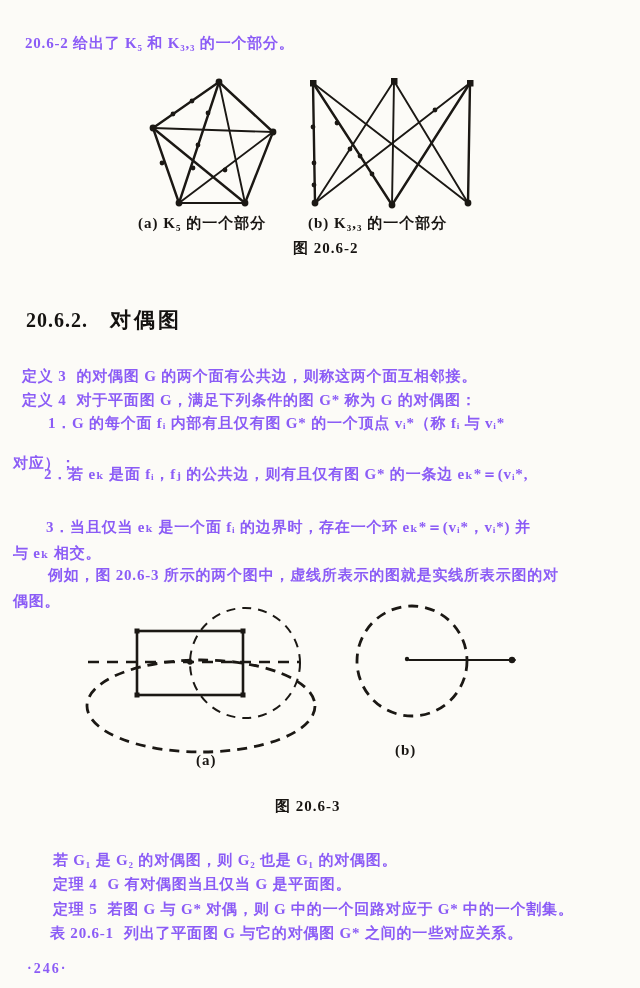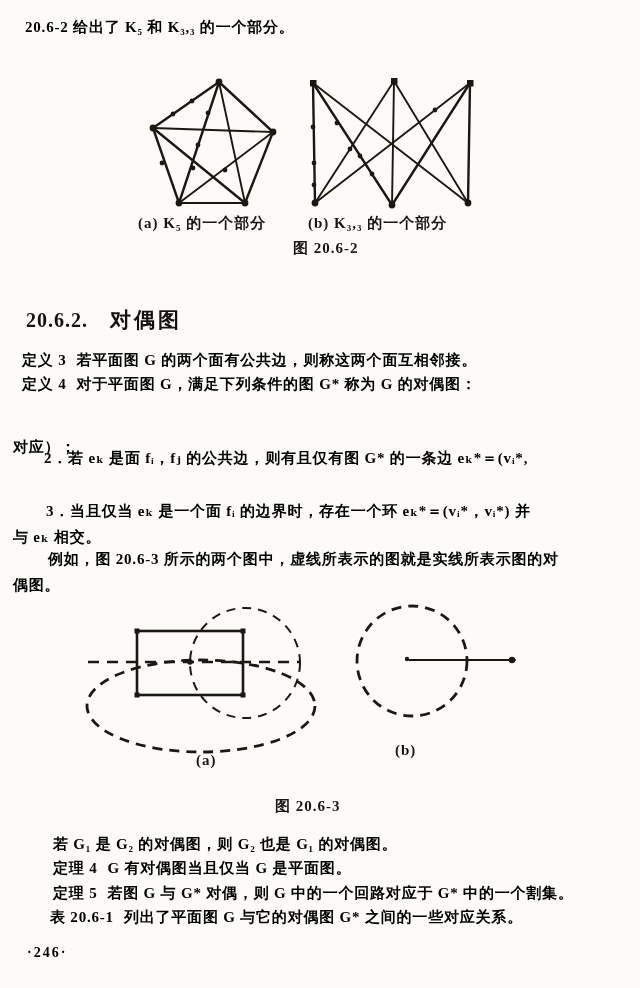--- a/index.html
+++ b/index.html
@@ -11,21 +11,22 @@
     position:relative;
     overflow:hidden;
   }
   .page{position:absolute;inset:0;background:#fcfbf7;}
   .line{
     position:absolute;
     font-size:15px;
     letter-spacing:0.8px;
     white-space:nowrap;
     font-weight:600;
-    color:#000000;
+    color:#8b5cf6;
+    margin-top:16px;
   }
   .lbl{font-weight:800;margin-right:10px;}
   .section-head{
     position:absolute;
     font-weight:800;
     white-space:nowrap;
     color:#141210;
   }
   .section-head .num{font-size:20px;letter-spacing:1px;margin-right:22px;}
   .section-head .ttl{font-size:21px;letter-spacing:3px;}
@@ -111,26 +112,27 @@
   <div class="figcap" style="left:138px;top:214px;">(a) K₅ 的一个部分</div>
   <div class="figcap" style="left:308px;top:214px;">(b) K₃,₃ 的一个部分</div>
   <div class="figcap" style="left:293px;top:239px;">图  20.6-2</div>
 
 
   <div class="section-head" style="left:26px;top:306px;">
     <span class="num">20.6.2.</span><span class="ttl">对偶图</span>
   </div>
 
   <div class="line" style="left:22px;top:351px;">
-    <span class="lbl">定义 3</span><span>若平面图 G 的两个面有公共边，则称这两个面互相邻接。</span>
+    <span class="lbl">定义 3</span><span>的对偶图 G 的两个面有公共边，则称这两个面互相邻接。</span>
   </div>
   <div class="line" style="left:22px;top:375px;">
     <span class="lbl">定义 4</span><span>对于平面图 G，满足下列条件的图 G* 称为 G 的对偶图：</span>
   </div>
 
+  <div class="line" style="left:48px;top:398px;">1．G 的每个面 fᵢ 内部有且仅有图 G* 的一个顶点 vᵢ*（称 fᵢ 与 vᵢ*</div>
   <div class="line" style="left:13px;top:438px;">对应）；</div>
   <div class="line" style="left:44px;top:449px;">2．若 eₖ 是面 fᵢ，fⱼ 的公共边，则有且仅有图 G* 的一条边 eₖ*＝(vᵢ*,</div>
   <div class="line" style="left:46px;top:502px;">3．当且仅当 eₖ 是一个面 fᵢ 的边界时，存在一个环 eₖ*＝(vᵢ*，vᵢ*) 并</div>
   <div class="line" style="left:13px;top:528px;">与 eₖ 相交。</div>
 
   <div class="line" style="left:48px;top:550px;">例如，图 20.6-3 所示的两个图中，虚线所表示的图就是实线所表示图的对</div>
   <div class="line" style="left:13px;top:576px;">偶图。</div>
 
   <svg width="450" height="160" viewBox="0 0 450 160" style="left:80px;top:600px;">
 

